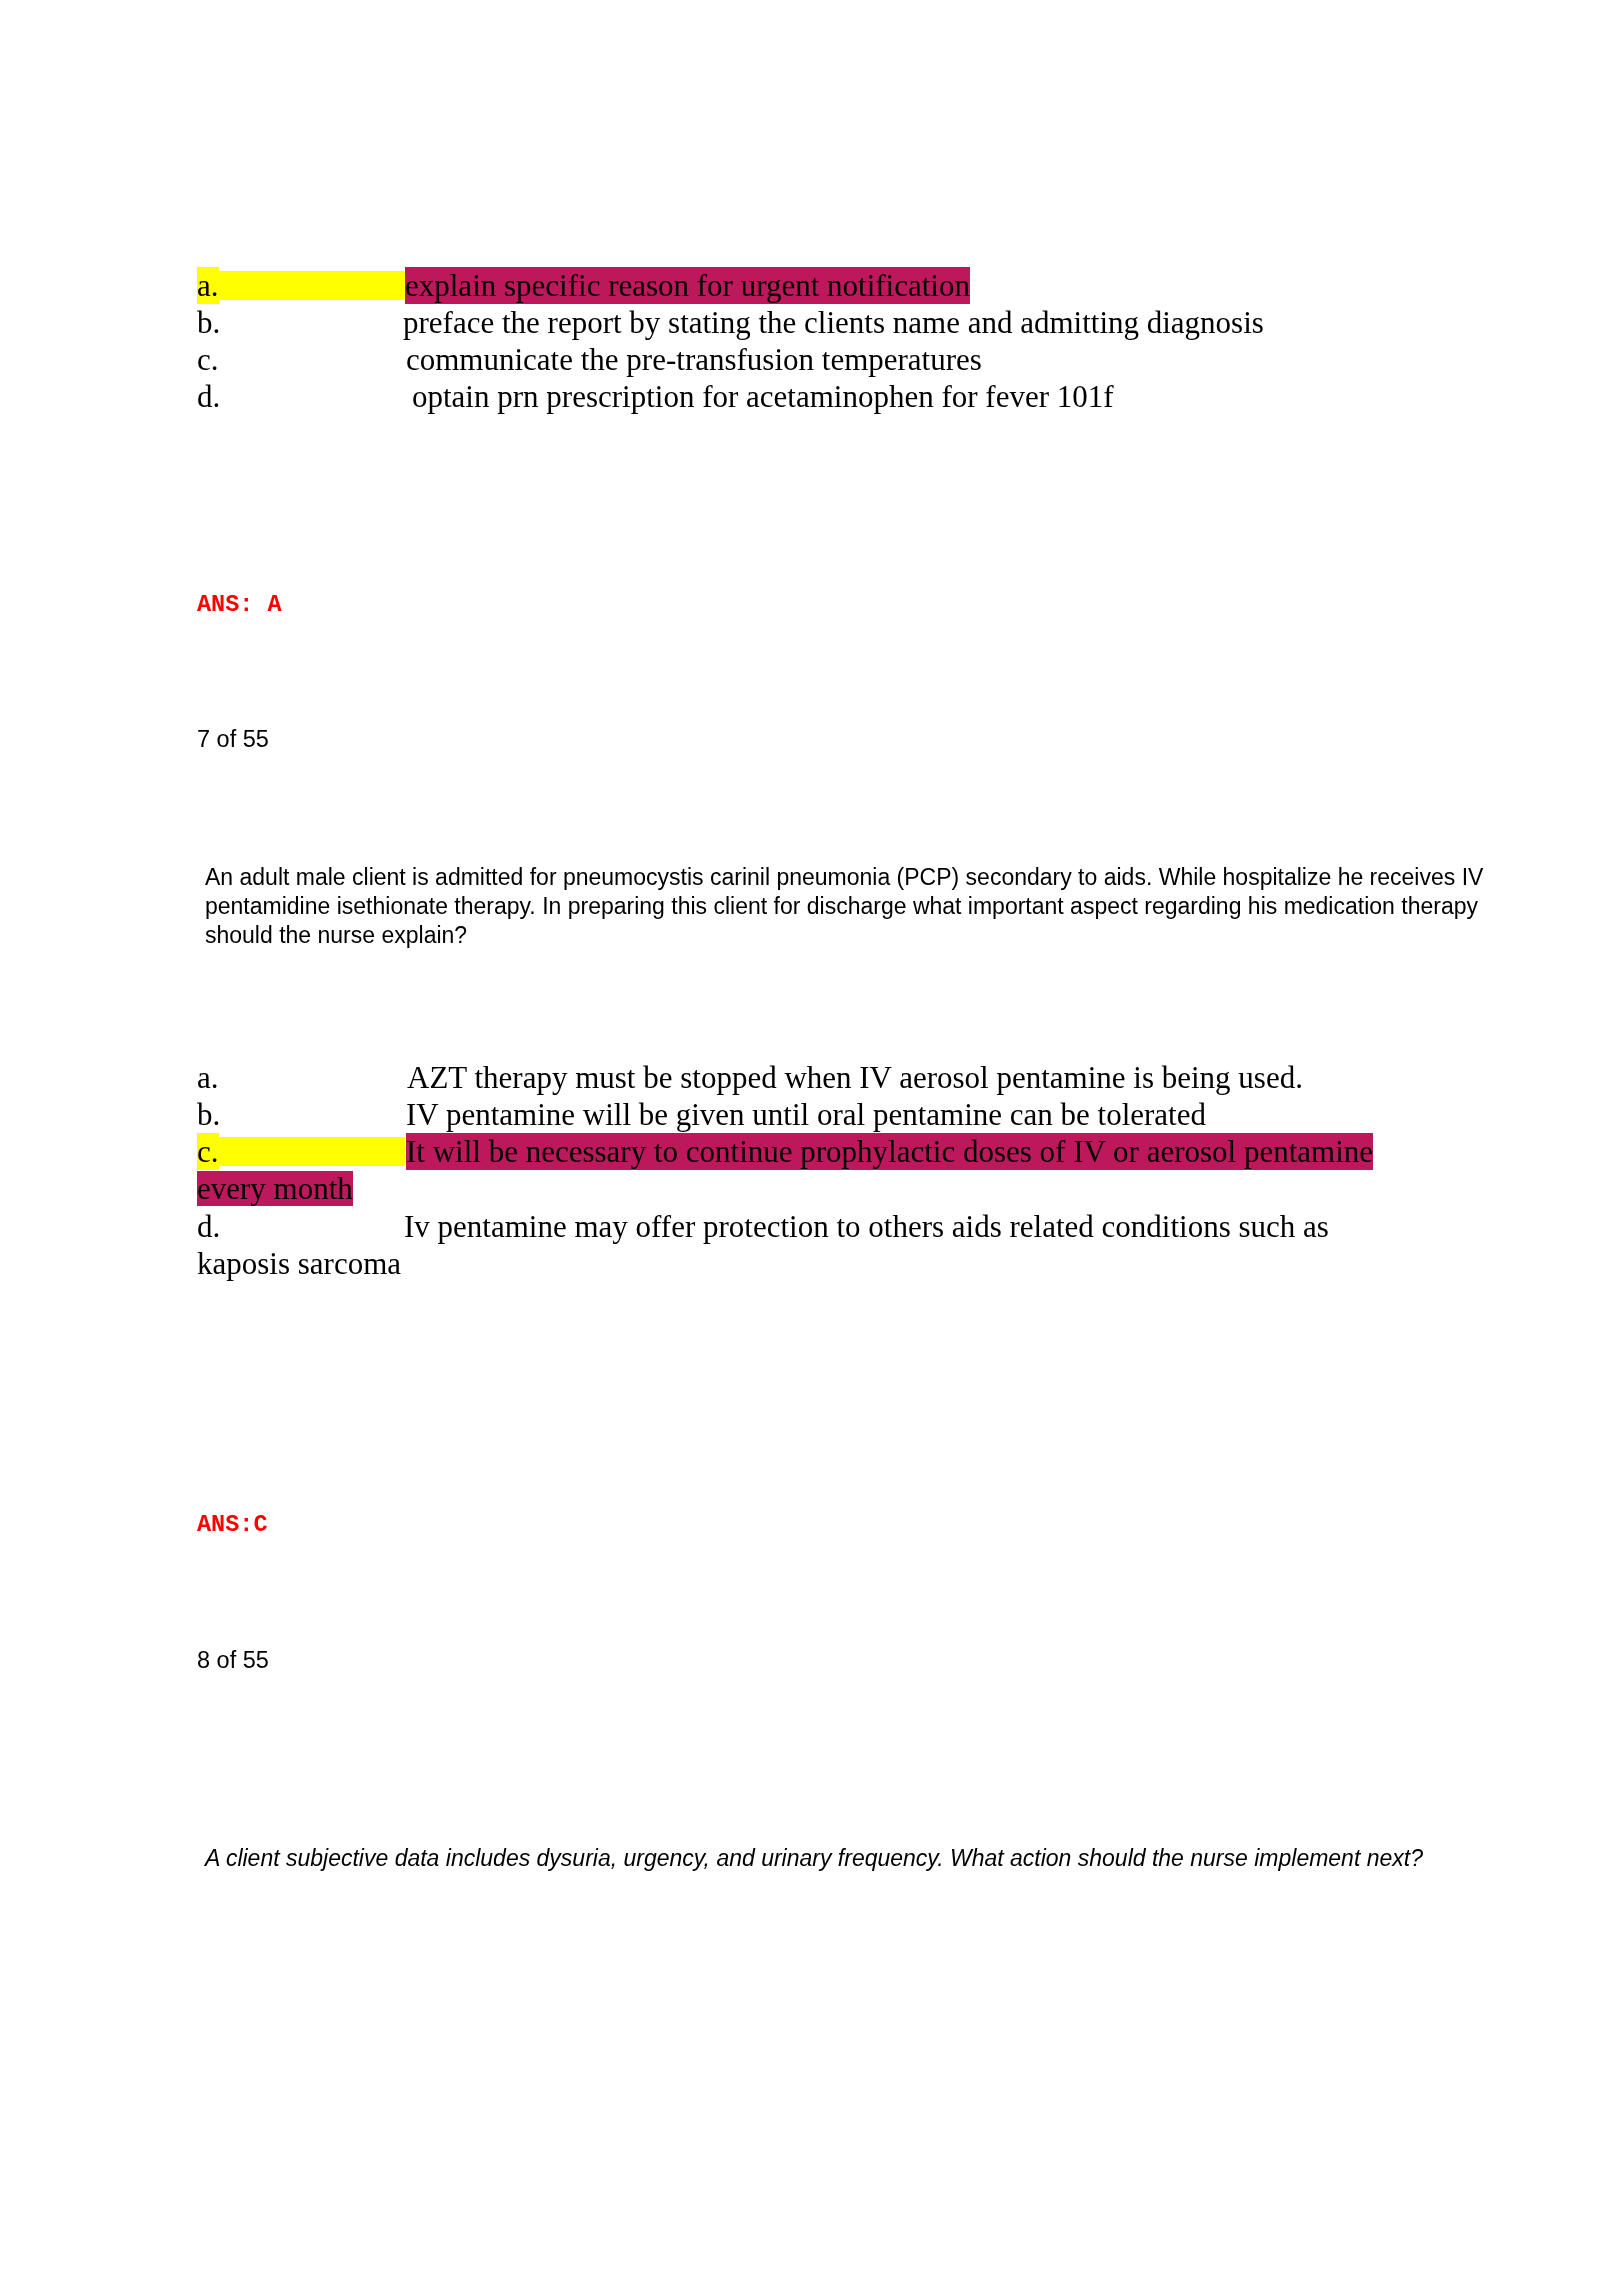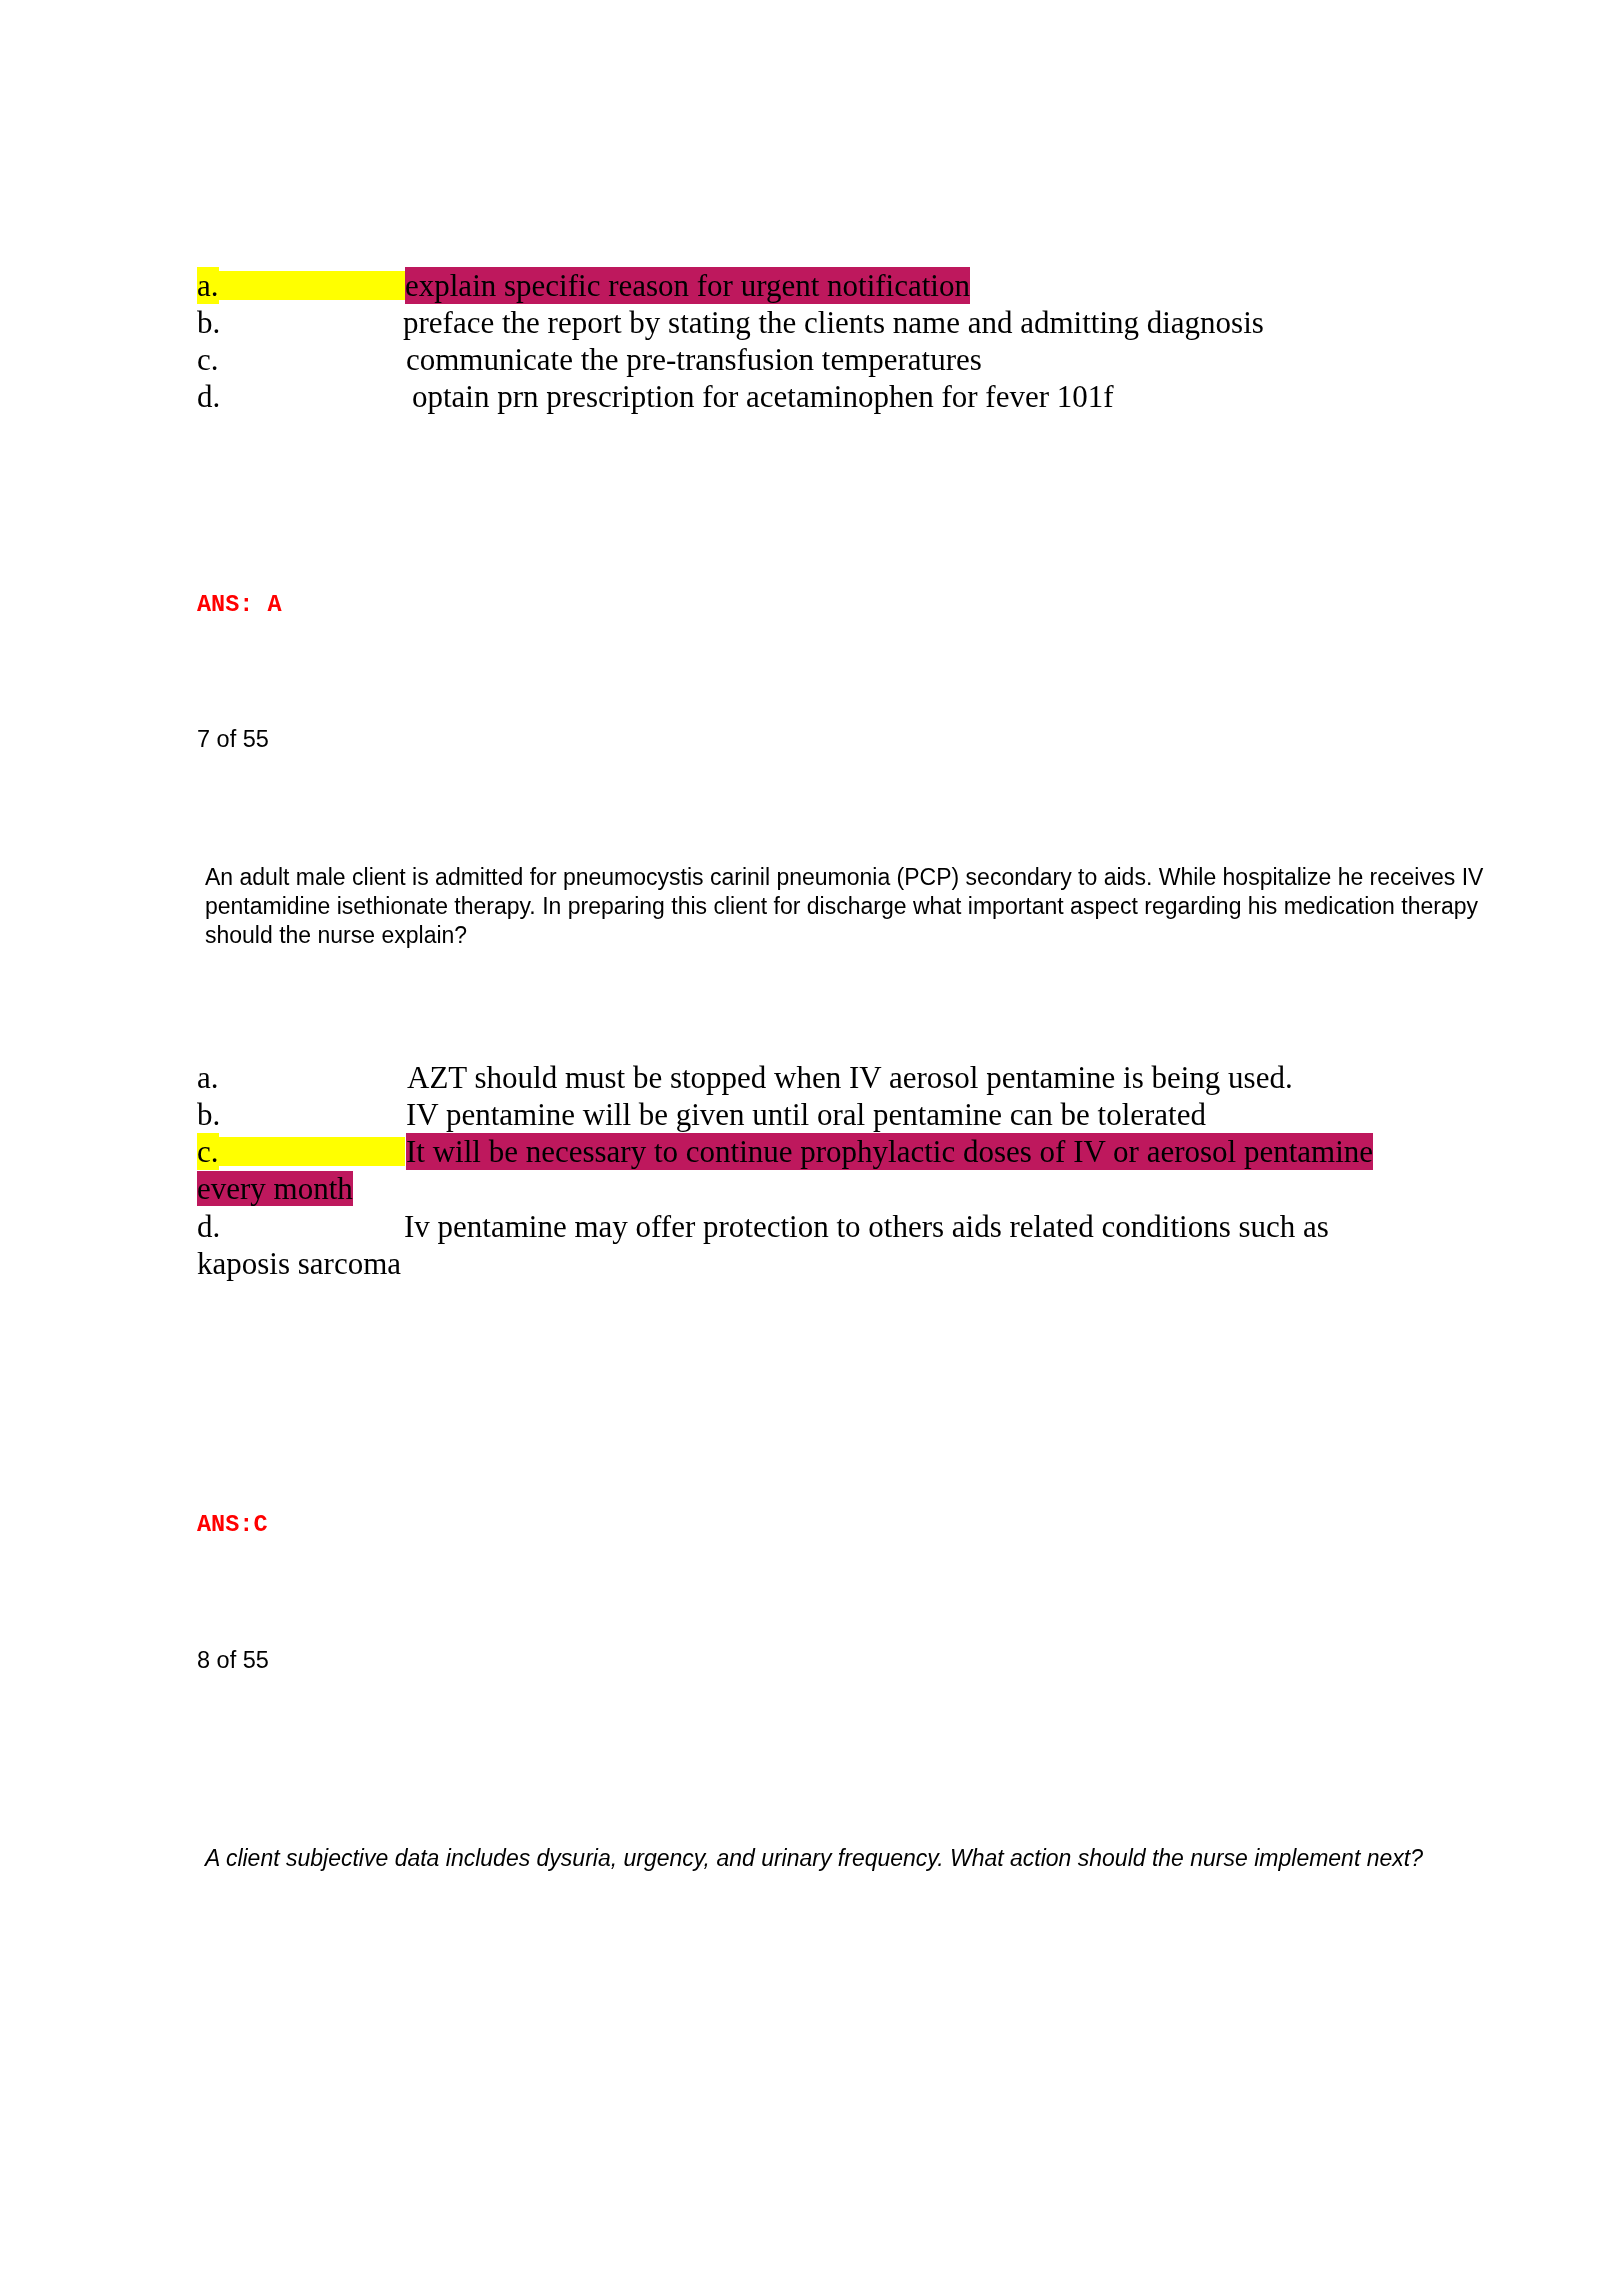--- a/index.html
+++ b/index.html
@@ -41,21 +41,21 @@
   </div>
 
   <div class="ans" style="top:591px;">ANS: A</div>
 
   <div class="pagenum sans" style="top:726px;">7 of 55</div>
 
   <div class="question sans" style="top:863px;">An adult male client is admitted for pneumocystis carinil pneumonia (PCP) secondary to aids. While hospitalize he receives IV pentamidine isethionate therapy. In preparing this client for discharge what important aspect regarding his medication therapy should the nurse explain?</div>
 
   <div class="opt-line serif" style="top:1059px;">
     <span class="opt-letter">a.</span>
-    <span class="opt-text" style="left:210px;">AZT should must be stopped when IV aerosol pentamine is being used.</span>
+    <span class="opt-text" style="left:210px;">AZT therapy must be stopped when IV aerosol pentamine is being used.</span>
   </div>
   <div class="opt-line serif" style="top:1096px;">
     <span class="opt-letter">b.</span>
     <span class="opt-text" style="left:209px;">IV pentamine will be given until oral pentamine can be tolerated</span>
   </div>
   <div class="opt-line serif" style="top:1133px;">
     <span class="hl-letter"></span>
     <span class="opt-letter" style="background:#ffff00;">c.</span>
     <span class="opt-text hl" style="left:209px;">It will be necessary to continue prophylactic doses of IV or aerosol  pentamine </span>
   </div>

